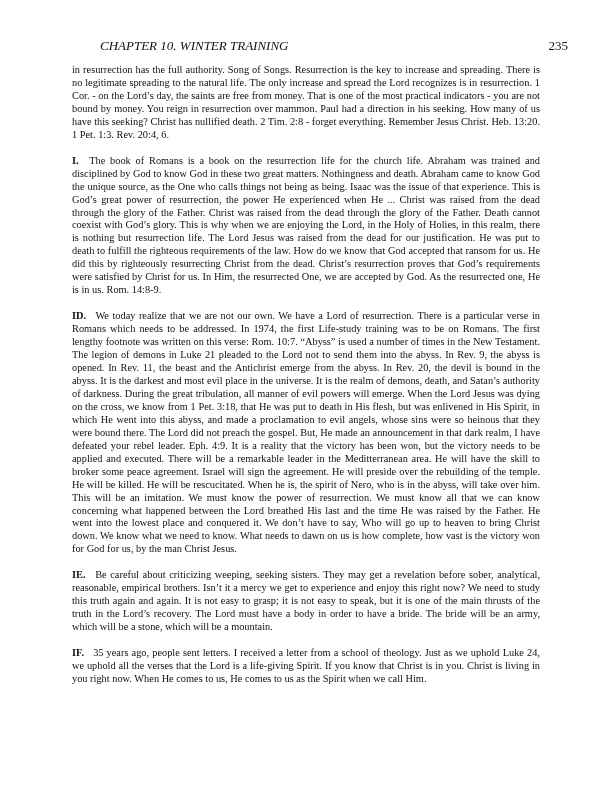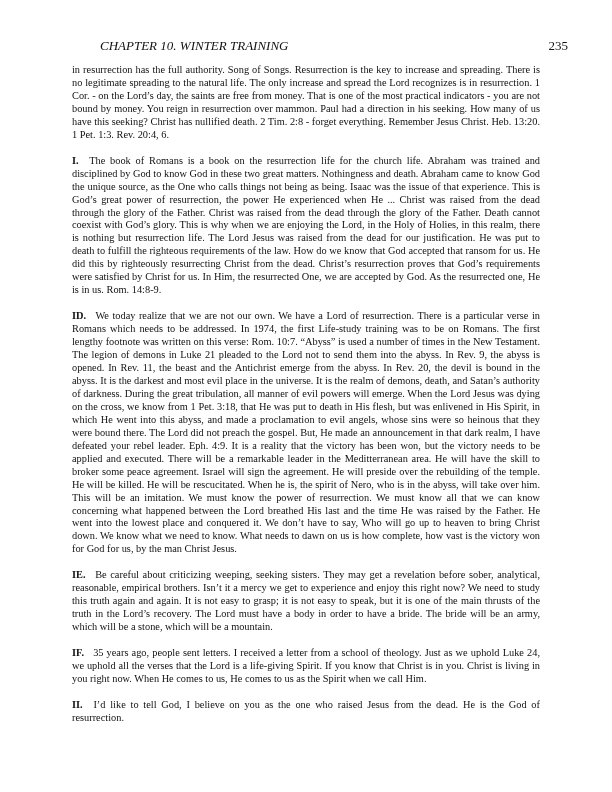--- a/index.html
+++ b/index.html
@@ -46,18 +46,14 @@
       <span>We today realize that we are not our own. We have a Lord of resurrection. There is a particular verse in Romans which needs to be addressed. In 1974, the first Life-study training was to be on Romans. The first lengthy footnote was written on this verse: Rom. 10:7. “Abyss” is used a number of times in the New Testament. The legion of demons in Luke 21 pleaded to the Lord not to send them into the abyss. In Rev. 9, the abyss is opened. In Rev. 11, the beast and the Antichrist emerge from the abyss. In Rev. 20, the devil is bound in the abyss. It is the darkest and most evil place in the universe. It is the realm of demons, death, and Satan’s authority of darkness. During the great tribulation, all manner of evil powers will emerge. When the Lord Jesus was dying on the cross, we know from 1 Pet. 3:18, that He was put to death in His flesh, but was enlivened in His Spirit, in which He went into this abyss, and made a proclamation to evil angels, whose sins were so heinous that they were bound there. The Lord did not preach the gospel. But, He made an announcement in that dark realm, I have defeated your rebel leader. Eph. 4:9. It is a reality that the victory has been won, but the victory needs to be applied and executed. There will be a remarkable leader in the Meditterranean area. He will have the skill to broker some peace agreement. Israel will sign the agreement. He will preside over the rebuilding of the temple. He will be killed. He will be rescucitated. When he is, the spirit of Nero, who is in the abyss, will take over him. This will be an imitation. We must know the power of resurrection. We must know all that we can know concerning what happened between the Lord breathed His last and the time He was raised by the Father. He went into the lowest place and conquered it. We don’t have to say, Who will go up to heaven to bring Christ down. We know what we need to know. What needs to dawn on us is how complete, how vast is the victory won for God for us, by the man Christ Jesus.</span>
     </p>
     <p>
       <span class="label">IE.</span>
       <span>Be careful about criticizing weeping, seeking sisters. They may get a revelation before sober, analytical, reasonable, empirical brothers. Isn’t it a mercy we get to experience and enjoy this right now? We need to study this truth again and again. It is not easy to grasp; it is not easy to speak, but it is one of the main thrusts of the truth in the Lord’s recovery. The Lord must have a body in order to have a bride. The bride will be an army, which will be a stone, which will be a mountain.</span>
     </p>
     <p>
       <span class="label">IF.</span>
       <span>35 years ago, people sent letters. I received a letter from a school of theology. Just as we uphold Luke 24, we uphold all the verses that the Lord is a life-giving Spirit. If you know that Christ is in you. Christ is living in you right now. When He comes to us, He comes to us as the Spirit when we call Him.</span>
     </p>
-    <p>
-      <span class="label">II.</span>
-      <span>I’d like to tell God, I believe on you as the one who raised Jesus from the dead. He is the God of resurrection.</span>
-    </p>
   </div>
 </div>
 
 </body></html>

